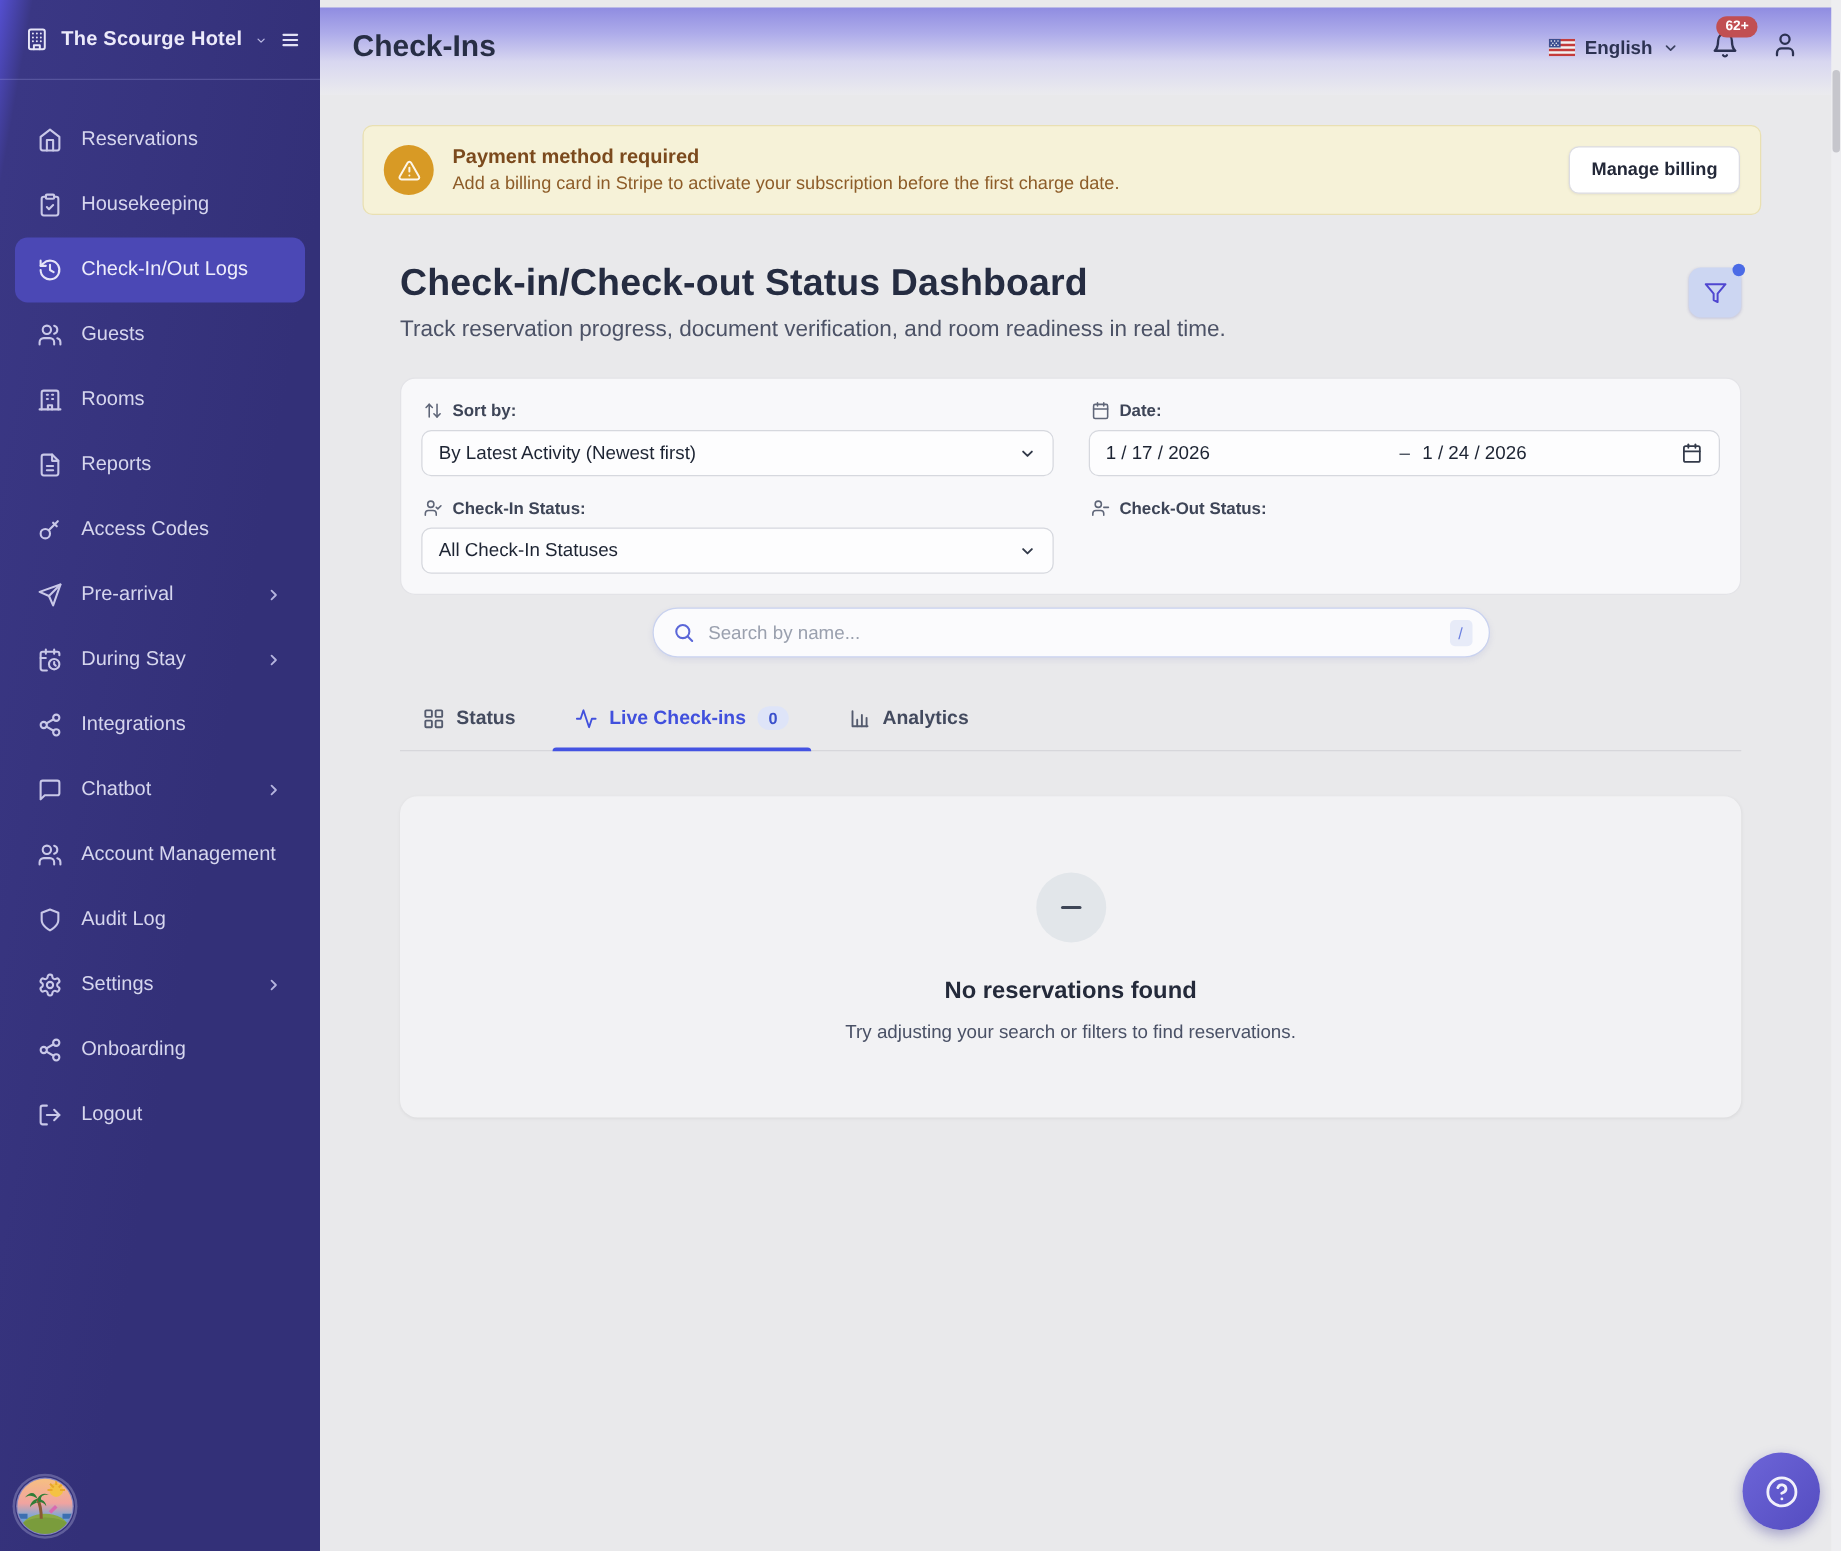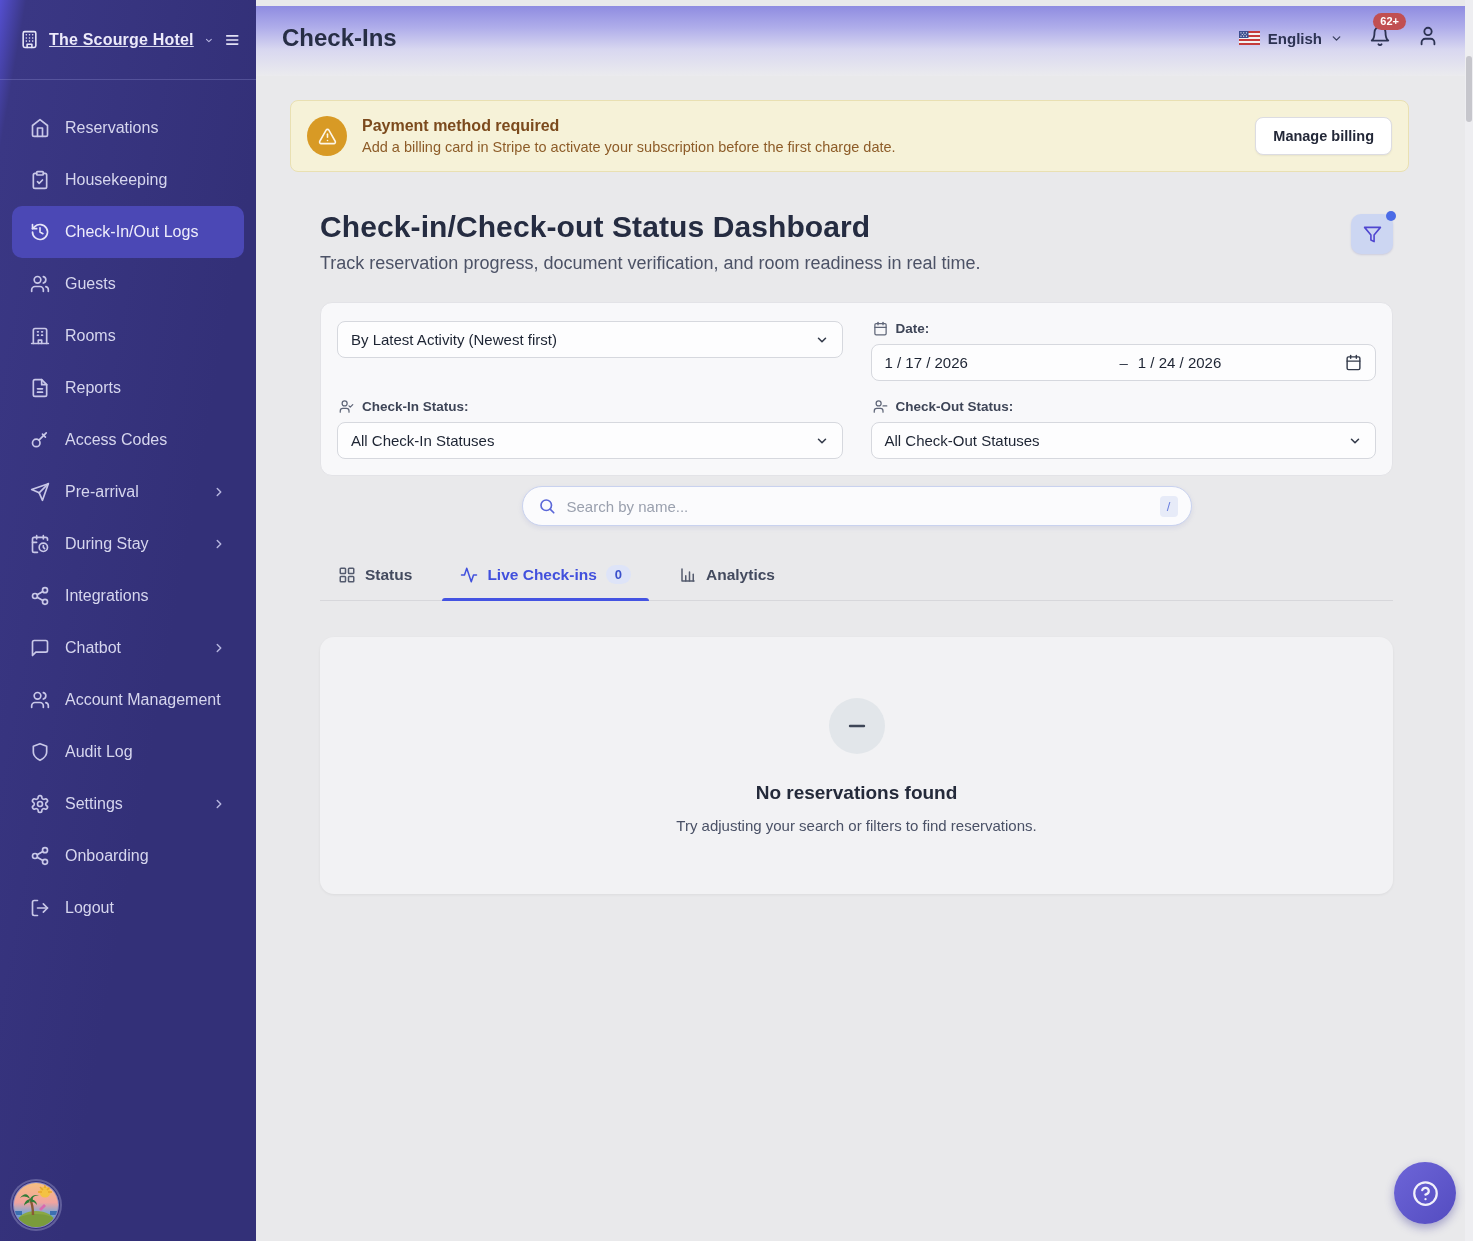--- a/index.html
+++ b/index.html
@@ -3,22 +3,22 @@
 <meta charset="utf-8">
 <style>
   * { margin:0; padding:0; box-sizing:border-box; }
   html,body { width:1473px; height:1241px; }
   body { font-family:"Liberation Sans", sans-serif; background:#e9e9eb; overflow:hidden; position:relative; }
 
   
   .sidebar { position:absolute; left:0; top:0; width:256px; height:1241px;
     background:linear-gradient(100deg,#544fd0 0%,#3a3784 26px,#333078 60%,#333078 100%);
     color:#d8d8ef; z-index:5; }
-  .side-header { height:80px; display:flex; align-items:center; gap:10px; padding:0 16px 0 20px;
-    border-bottom:1px solid rgba(160,160,225,.28); cursor:pointer;text-decoration:underline; }
+  .side-header { height:64px; display:flex; align-items:center; gap:10px; padding:0 16px 0 20px;
+    border-bottom:1px solid rgba(160,160,225,.28); cursor:pointer; }
   .side-header .bldg { width:19px; height:19px; color:#e6e5f7; flex:0 0 auto; }
   .hotel-name { font-size:16px; font-weight:700; color:#eceafa; letter-spacing:.2px; white-space:nowrap; }
   .side-header .chev { width:13px; height:13px; color:#b9b8e2; margin-top:2px; }
   .burger { margin-left:auto; width:22px; height:22px; color:#e2e1f5; cursor:pointer; }
 
   .nav { padding:22px 0 0; }
   .nav-item { height:52px; margin:0 12px; padding:0 18px; border-radius:10px;
     display:flex; align-items:center; gap:15px; font-size:16px; color:#d6d6ee; cursor:pointer; }
   .nav-item svg.ni { width:20px; height:20px; flex:0 0 auto; color:#c9c8e8; }
   .nav-item.active { background:#4b48b5; color:#eeedfb; }
@@ -388,20 +388,29 @@
       <div class="filter-btn">
         <svg viewBox="0 0 24 24" fill="none" stroke="currentColor" stroke-width="2" stroke-linecap="round" stroke-linejoin="round">
             <polygon points="22 3 2 3 10 12.5 10 19 14 21 14 12.5 22 3"></polygon>
           </svg>
         <span class="filter-dot"></span>
       </div>
     </div>
 
     <div class="filter-card">
       <div>
+        <div class="field-label">
+          <svg viewBox="0 0 24 24" fill="none" stroke="currentColor" stroke-width="2" stroke-linecap="round" stroke-linejoin="round">
+              <path d="m21 16-4 4-4-4"></path>
+              <path d="M17 20V4"></path>
+              <path d="m3 8 4-4 4 4"></path>
+              <path d="M7 4v16"></path>
+            </svg>
+          <span>Sort by:</span>
+        </div>
         <div class="control">
           <span>By Latest Activity (Newest first)</span>
           <svg class="chev" viewBox="0 0 24 24" fill="none" stroke="currentColor" stroke-width="2.6" stroke-linecap="round" stroke-linejoin="round">
               <polyline points="6 9 12 15 18 9"></polyline>
             </svg>
         </div>
       </div>
 
       <div>
         <div class="field-label">
@@ -445,26 +454,20 @@
 
       <div>
         <div class="field-label">
           <svg viewBox="0 0 24 24" fill="none" stroke="currentColor" stroke-width="2" stroke-linecap="round" stroke-linejoin="round">
               <path d="M16 21v-2a4 4 0 0 0-4-4H6a4 4 0 0 0-4 4v2"></path>
               <circle cx="9" cy="7" r="4"></circle>
               <line x1="16" y1="11" x2="22" y2="11"></line>
             </svg>
           <span>Check-Out Status:</span>
         </div>
-        <div class="control">
-          <span>All Check-Out Statuses</span>
-          <svg class="chev" viewBox="0 0 24 24" fill="none" stroke="currentColor" stroke-width="2.6" stroke-linecap="round" stroke-linejoin="round">
-              <polyline points="6 9 12 15 18 9"></polyline>
-            </svg>
-        </div>
       </div>
     </div>
 
     <div class="search-row">
       <div class="search">
         <svg class="mag" viewBox="0 0 24 24" fill="none" stroke="currentColor" stroke-width="2.2" stroke-linecap="round" stroke-linejoin="round">
             <circle cx="11" cy="11" r="7"></circle>
             <line x1="21" y1="21" x2="16.5" y2="16.5"></line>
           </svg>
         <input type="text" placeholder="Search by name..." style="">

